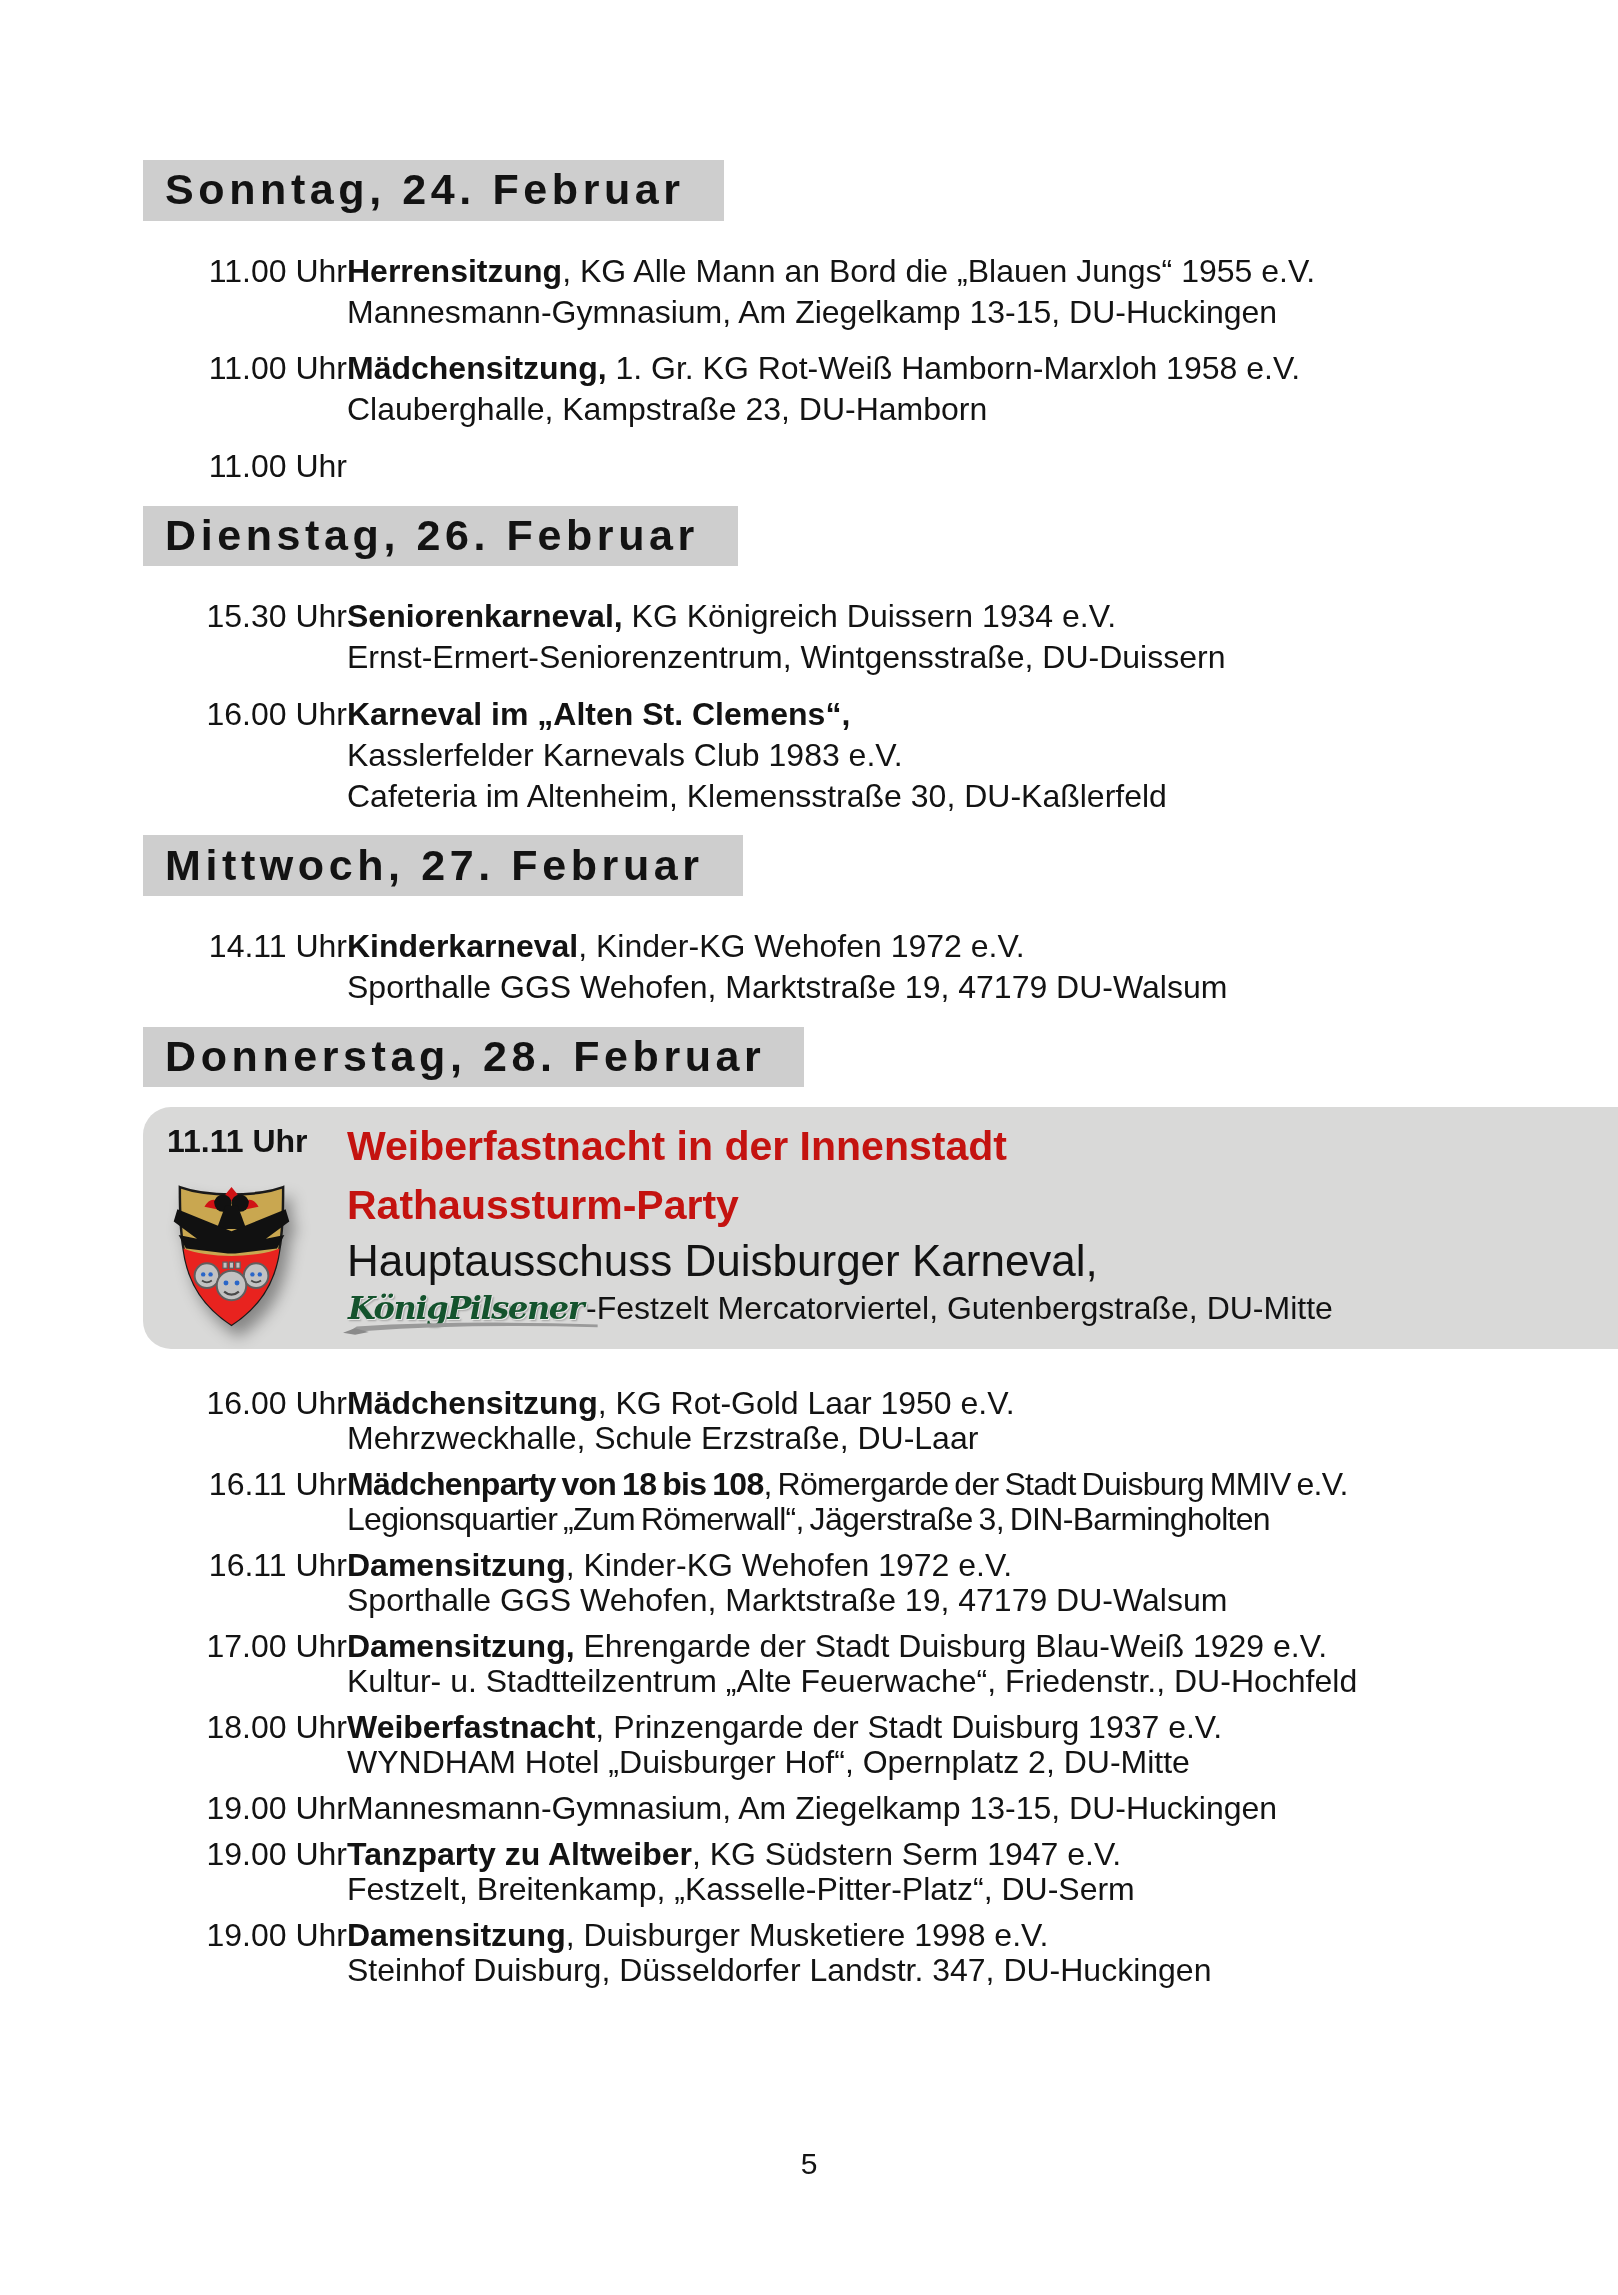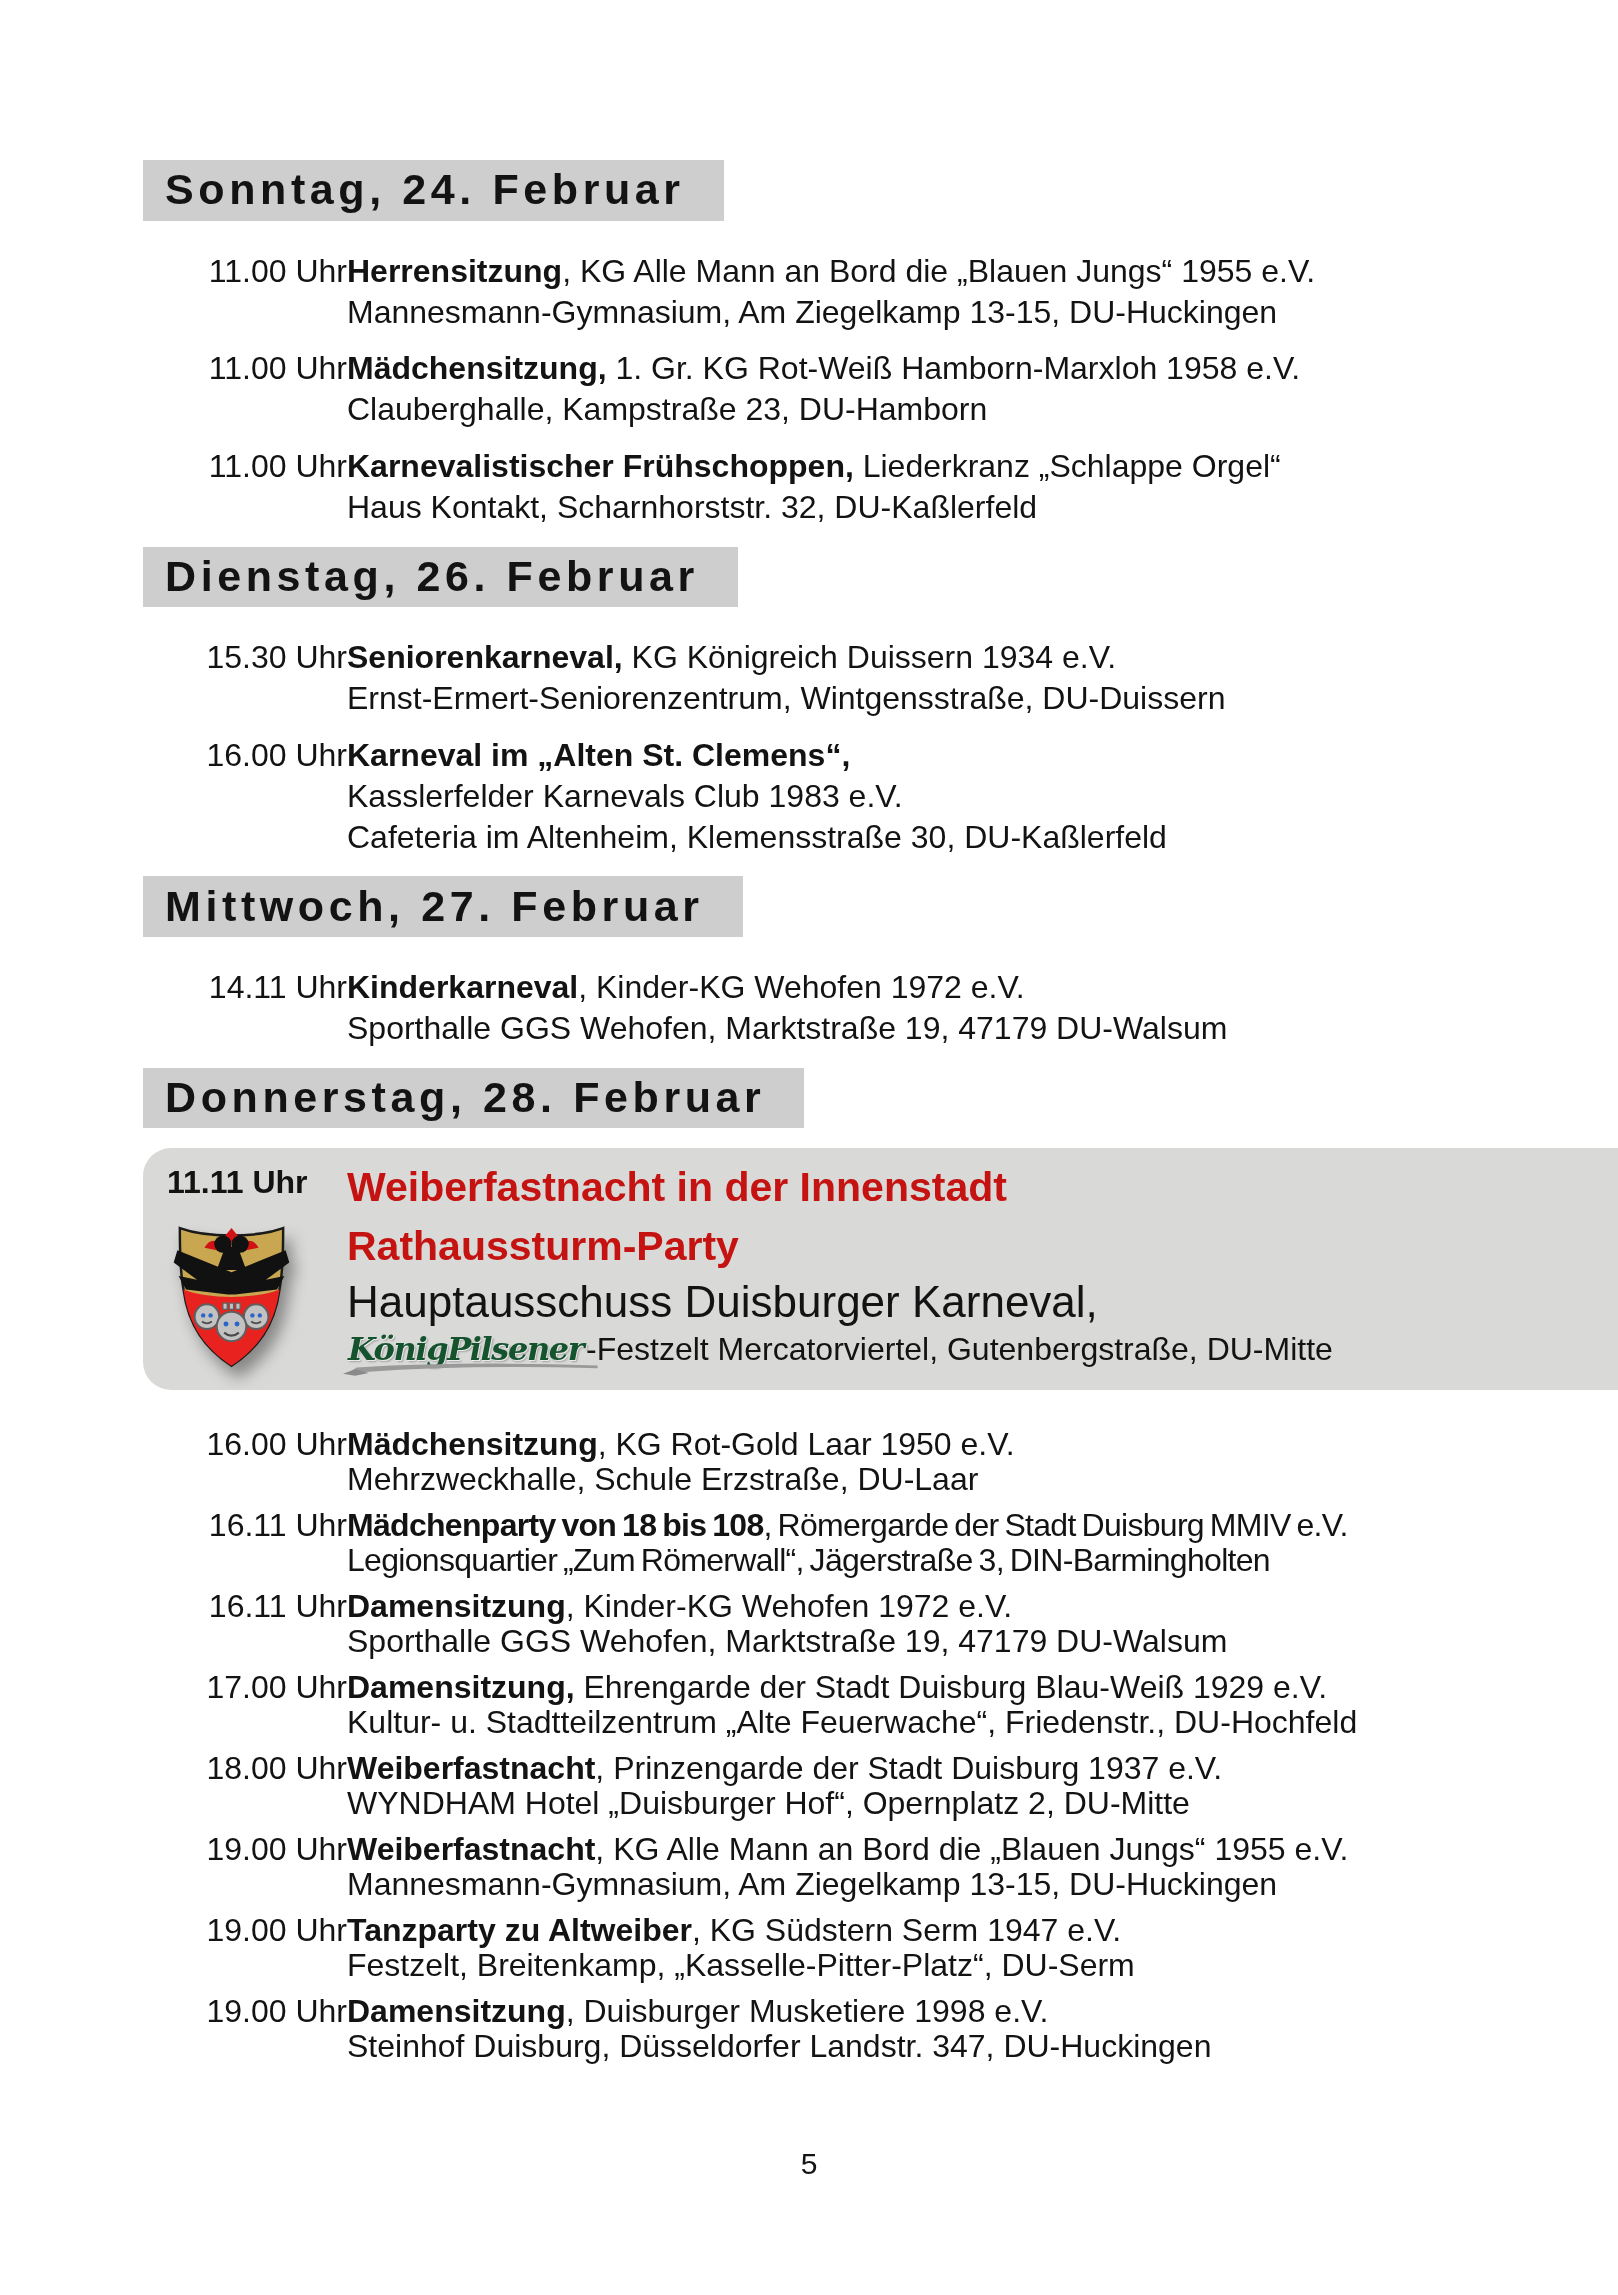--- a/index.html
+++ b/index.html
@@ -60,24 +60,20 @@
     </div>
     <div class="event">
       <div class="time">11.00 Uhr</div>
       <div class="details">
         <div><span class="b">Mädchensitzung,</span><span> 1. Gr. KG Rot-Weiß Hamborn-Marxloh 1958 e.V.</span></div>
         <div>Clauberghalle, Kampstraße 23, DU-Hamborn</div>
       </div>
     </div>
     <div class="event">
       <div class="time">11.00 Uhr</div>
-      <div class="details">
-        <div><span class="b">Karnevalistischer Frühschoppen,</span><span> Liederkranz „Schlappe Orgel“</span></div>
-        <div>Haus Kontakt, Scharnhorststr. 32, DU-Kaßlerfeld</div>
-      </div>
     </div>
   </div>
 
   <div class="section">
     <div class="sec-header">Dienstag, 26. Februar</div>
     <div class="event">
       <div class="time">15.30 Uhr</div>
       <div class="details">
         <div><span class="b">Seniorenkarneval,</span><span> KG Königreich Duissern 1934 e.V.</span></div>
         <div>Ernst-Ermert-Seniorenzentrum, Wintgensstraße, DU-Duissern</div>
@@ -186,21 +182,20 @@
     <div class="event">
       <div class="time">18.00 Uhr</div>
       <div class="details">
         <div><span class="b">Weiberfastnacht</span><span>, Prinzengarde der Stadt Duisburg 1937 e.V.</span></div>
         <div>WYNDHAM Hotel „Duisburger Hof“, Opernplatz 2, DU-Mitte</div>
       </div>
     </div>
     <div class="event">
       <div class="time">19.00 Uhr</div>
       <div class="details">
-        <div><span class="b">Weiberfastnacht</span><span>, KG Alle Mann an Bord die „Blauen Jungs“ 1955 e.V.</span></div>
         <div>Mannesmann-Gymnasium, Am Ziegelkamp 13-15, DU-Huckingen</div>
       </div>
     </div>
     <div class="event">
       <div class="time">19.00 Uhr</div>
       <div class="details">
         <div><span class="b">Tanzparty zu Altweiber</span><span>, KG Südstern Serm 1947 e.V.</span></div>
         <div>Festzelt, Breitenkamp, „Kasselle-Pitter-Platz“, DU-Serm</div>
       </div>
     </div>

